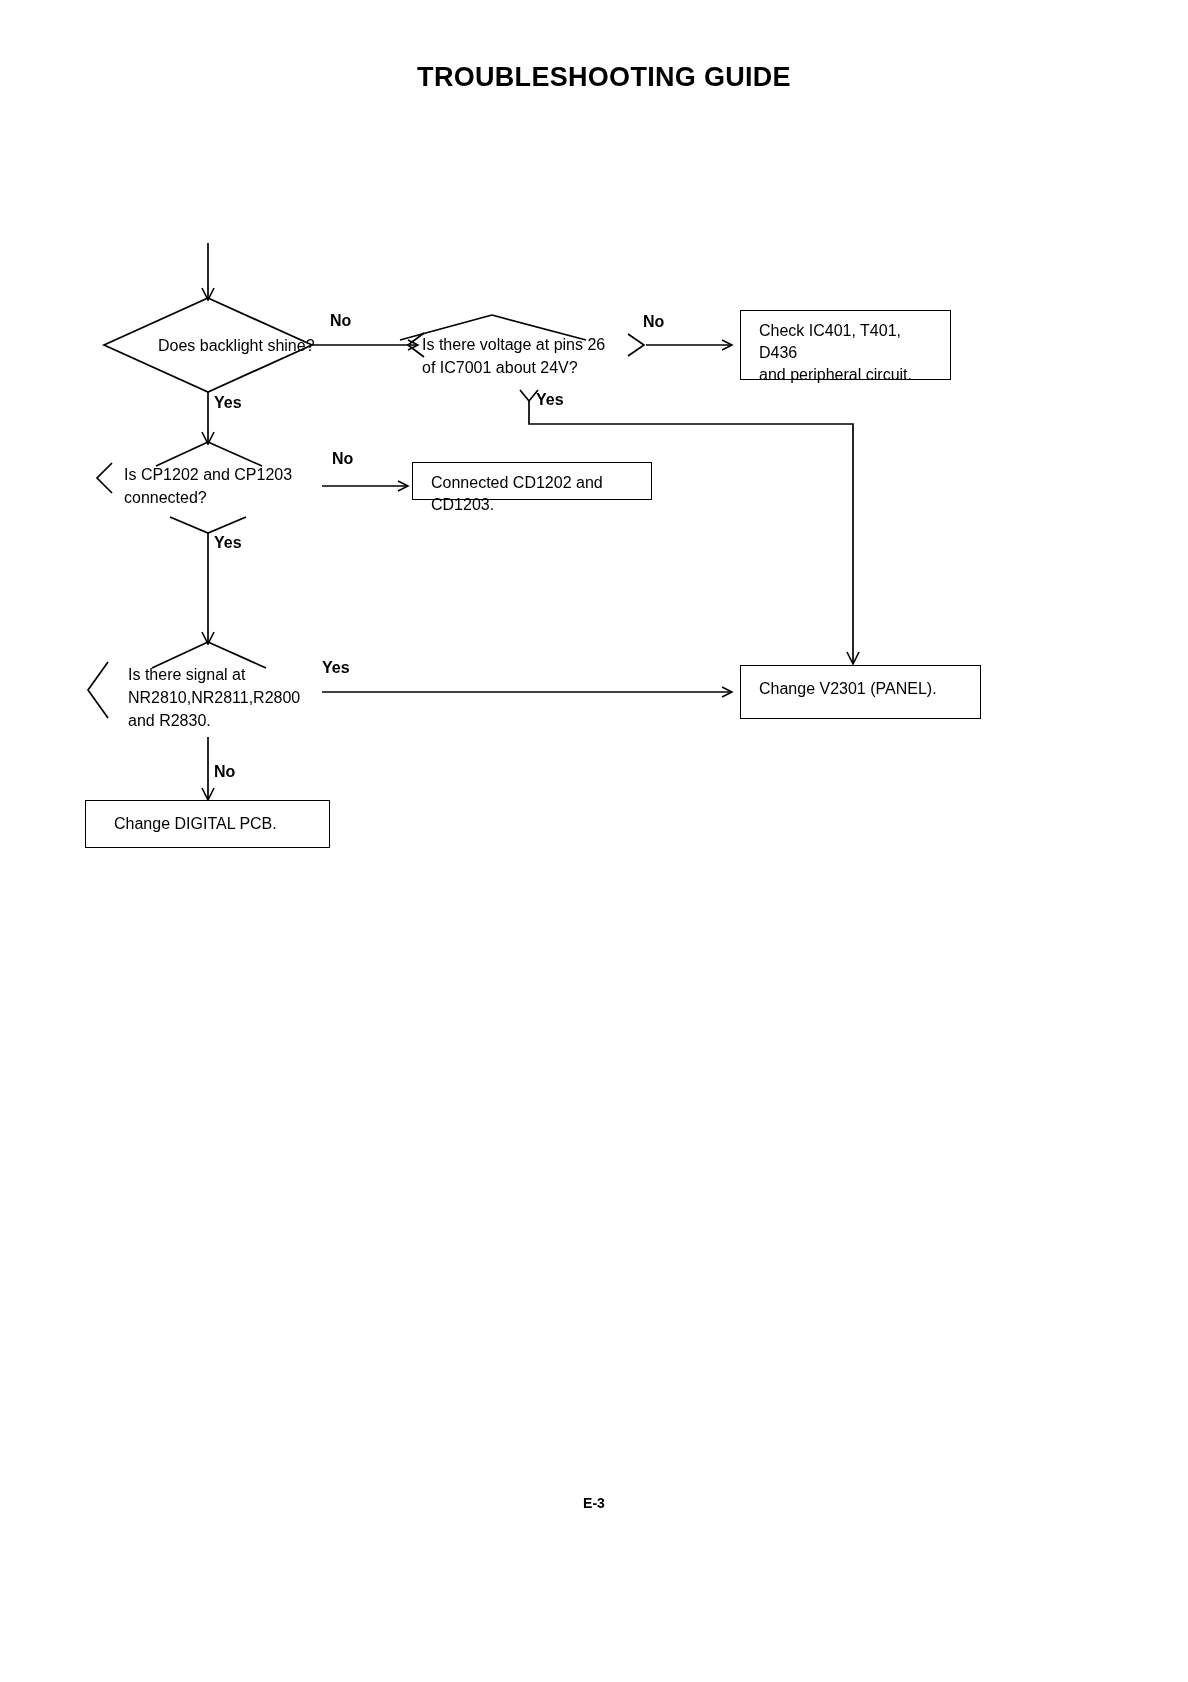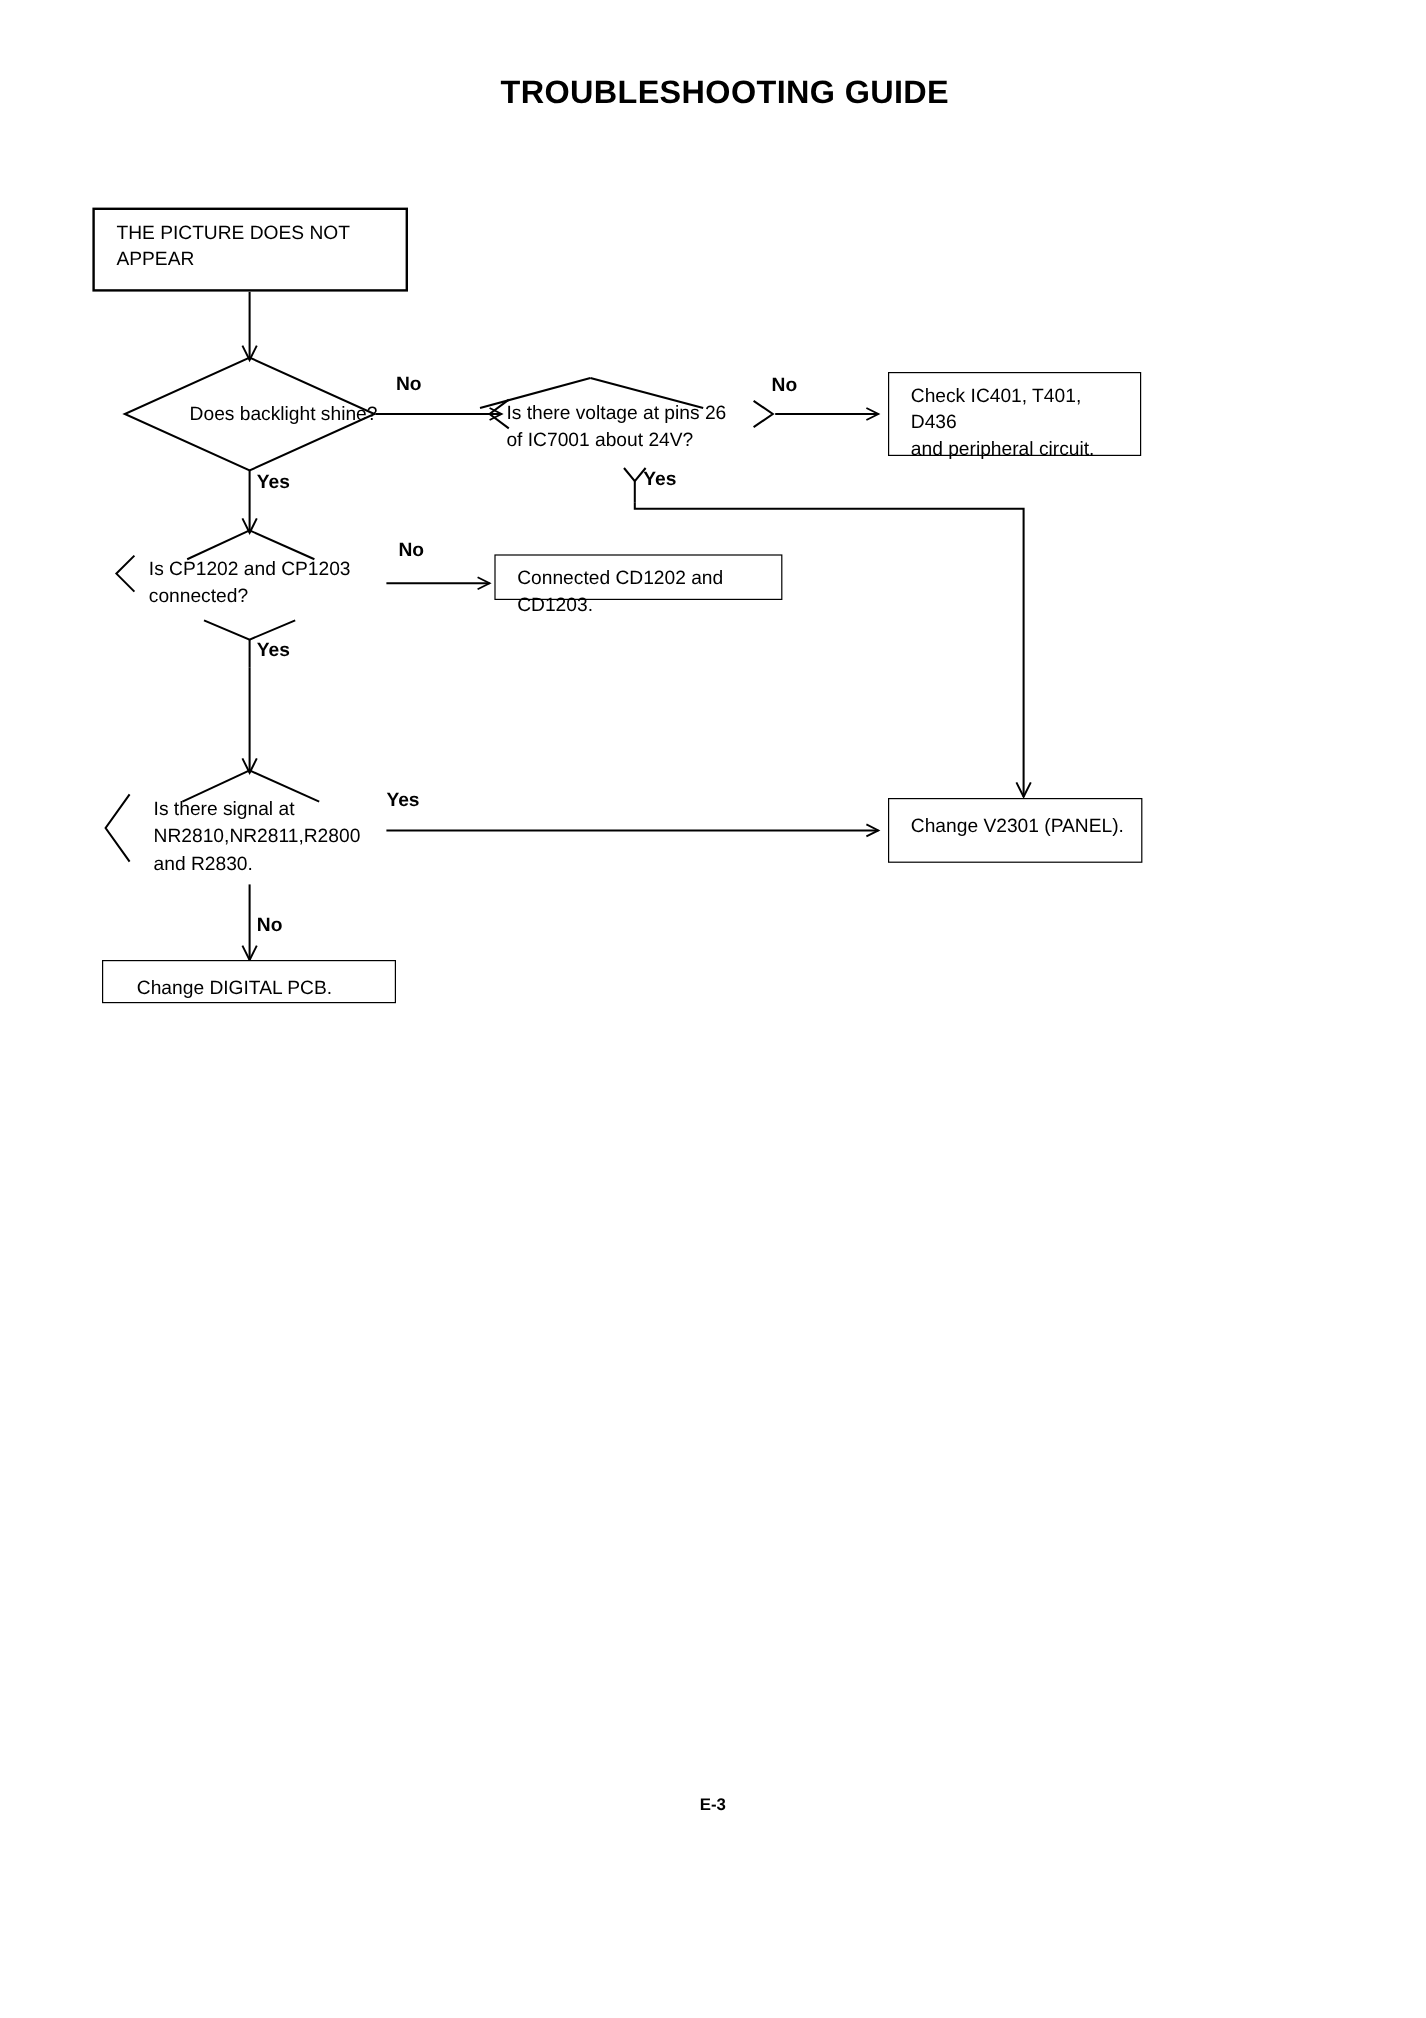--- a/index.html
+++ b/index.html
@@ -124,32 +124,30 @@
       <path d="M208,642 L152,668"></path>
       <path d="M208,642 L266,668"></path>
       <path d="M108,662 L88,690 L108,718"></path>
       <line x1="208" y1="737" x2="208" y2="800" marker-end="url(#arrowOpen)"></line>
 
       <line x1="322" y1="692" x2="732" y2="692" marker-end="url(#arrowOpenSm)"></line>
 
     </g>
   </svg>
 
-  <div class="node-box thick" style="left:77px; top:173px; width:263px; height:70px;">THE PICTURE DOES NOT
-APPEAR</div>
 
   <div class="node-box" style="left:740px; top:310px; width:211px; height:70px;">Check IC401, T401, D436
 and peripheral circuit.</div>
 
   <div class="node-box" style="left:412px; top:462px; width:240px; height:38px;">Connected CD1202 and
 CD1203.</div>
 
-  <div class="node-box" style="left:740px; top:665px; width:212px; height:54px; padding-top:12px;">Change V2301 (PANEL).</div>
+  <div class="node-box" style="left:740px; top:665px; width:241px; height:54px; padding-top:12px;">Change V2301 (PANEL).</div>
 
-  <div class="node-box" style="left:85px; top:800px; width:245px; height:36px; padding-top:12px; padding-left:28px;">Change DIGITAL PCB.</div>
+  <div class="node-box" style="left:85px; top:800px; width:245px; height:48px; padding-top:12px; padding-left:28px;">Change DIGITAL PCB.</div>
 
   <div class="decision-text" style="left:129px; top:334px;margin-left:29px;">Does backlight shine?</div>
 
   <div class="decision-text" style="left:422px; top:333px;">Is there voltage at pins 26
 of IC7001 about  24V?</div>
 
   <div class="decision-text" style="left:124px; top:463px;">Is CP1202 and CP1203
 connected?</div>
 
   <div class="decision-text" style="left:128px; top:663px;">Is there signal at

